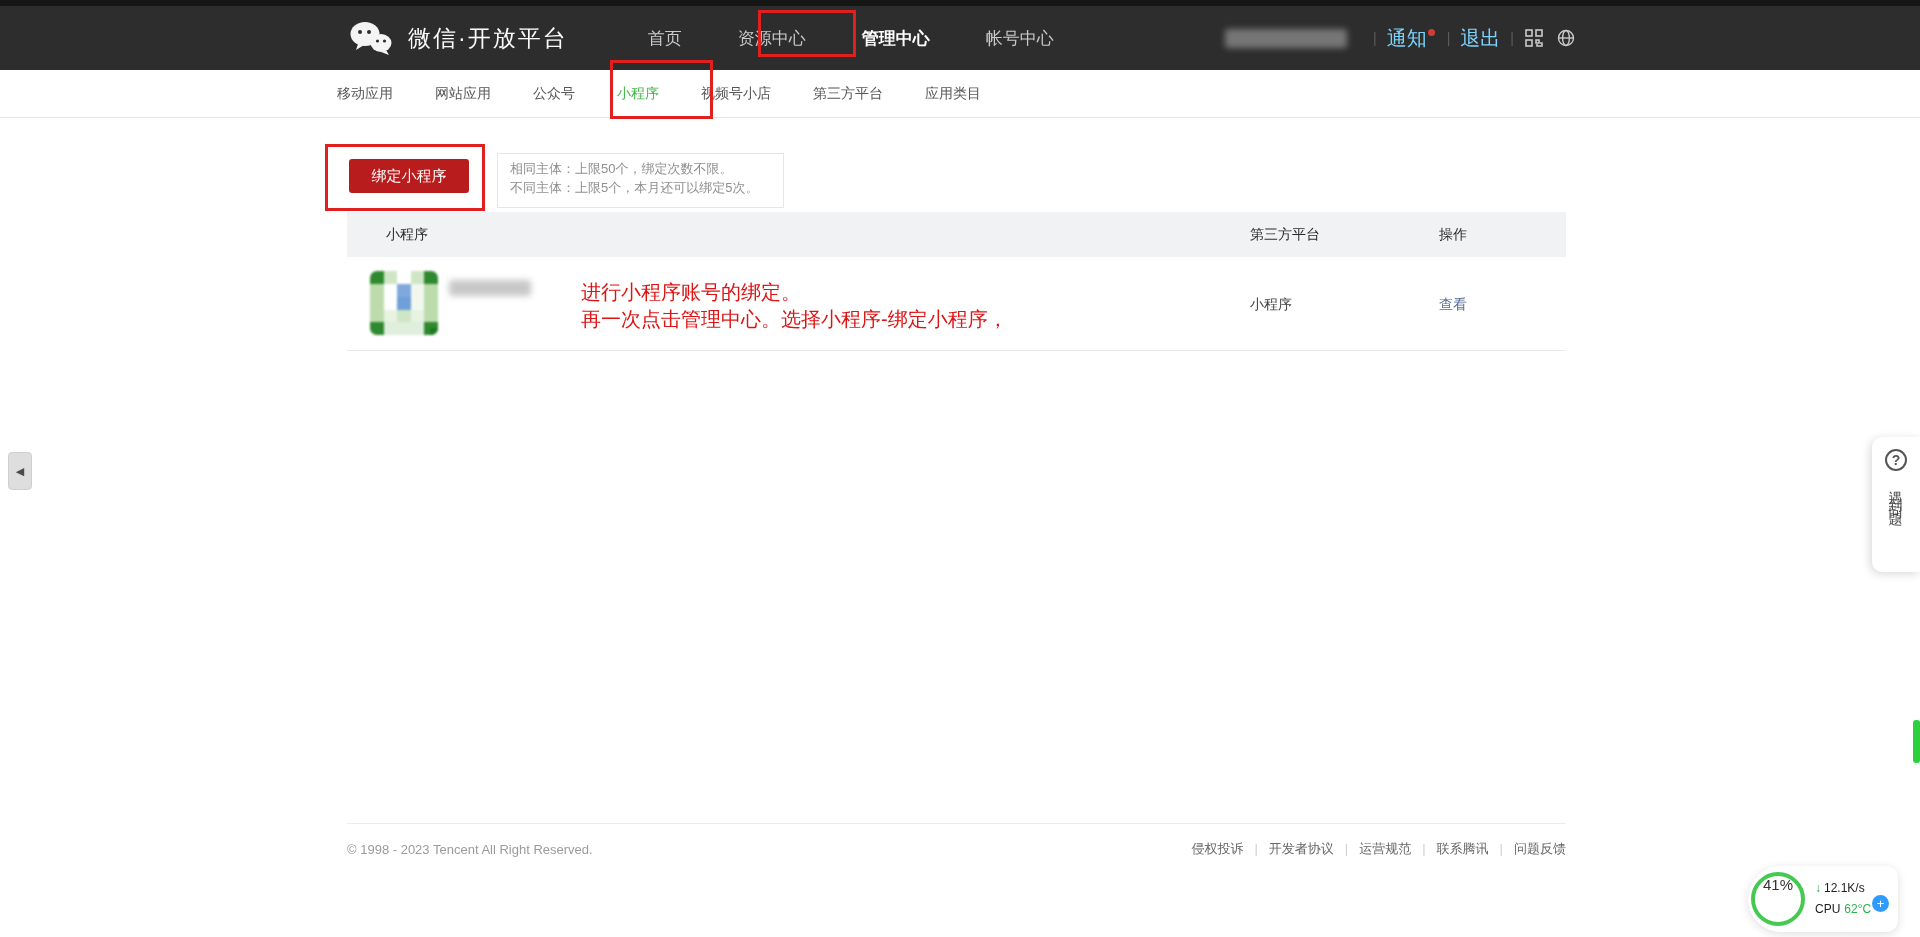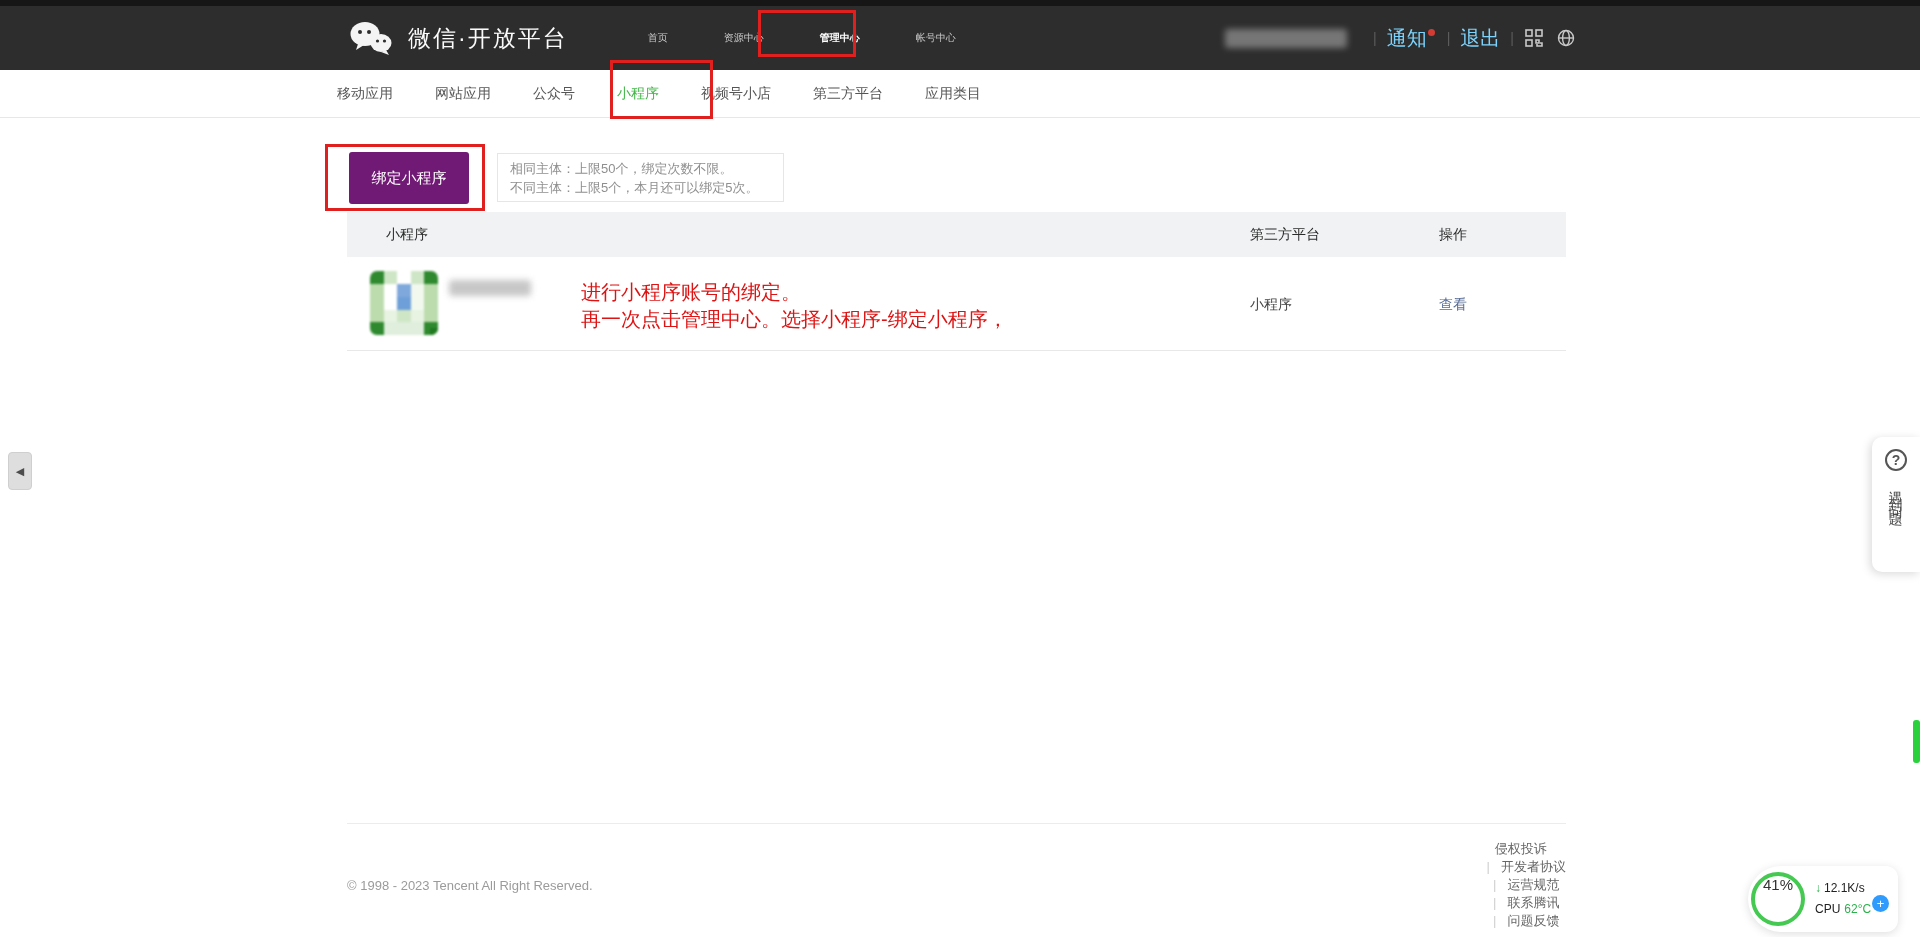--- a/index.html
+++ b/index.html
@@ -13,21 +13,21 @@
   
   .topstrip { position:absolute; left:0; top:0; width:100%; height:6px; background:#161616; }
   .navbar {
     position:absolute; left:0; top:6px; width:100%; height:64px;
     background:#2d2d2d; display:flex; align-items:center;
   }
   .brand-wrap { display:flex; align-items:center; margin-left:348px; }
   .brand-logo { width:46px; height:38px; flex:0 0 auto; }
   .brand-title { color:#fbfbfb; font-size:23px; letter-spacing:2px; margin-left:14px; white-space:nowrap; }
   .nav-items { display:flex; align-items:center; list-style:none; margin-left:52px; }
-  .nav-item { color:#c9c9c9; font-size:10px; padding:0 28px; cursor:pointer; white-space:nowrap;font-family:Liberation Serif, serif; }
+  .nav-item { color:#c9c9c9; font-size:17px; padding:0 28px; cursor:pointer; white-space:nowrap;font-family:Liberation Serif, serif; }
   .nav-item.active { color:#ffffff; font-weight:bold; }
   .nav-right { margin-left:auto; margin-right:344px; display:flex; align-items:center; }
   .account-blur {
     width:122px; height:19px; background:#8f8f8f; opacity:.75;
     border-radius:3px; filter:blur(3px); margin-right:16px;
   }
   .nav-right .sep { color:#5c5c5c; font-size:14px; margin:0 10px; }
   .nav-link { color:#7dd3fc; font-size:20px; cursor:pointer; position:relative; white-space:nowrap; }
   .badge-dot {
     position:absolute; top:-4px; right:-9px; width:7px; height:7px;
@@ -44,26 +44,26 @@
   }
   .tab {
     font-size:14px; color:#555; cursor:pointer; white-space:nowrap;
     padding:0 21px;
   }
   .tab:first-child { margin-left:316px; }
   .tab.active { color:#44b549; }
 
   
   .bind-btn {
-    position:absolute; left:349px; top:152px; width:120px; height:52px;
-    background:#701a75; color:#fff; font-size:15px; border:none; border-radius:3px;
+    position:absolute; left:349px; top:159px; width:120px; height:34px;
+    background:#b91c1c; color:#fff; font-size:15px; border:none; border-radius:3px;
     cursor:pointer; font-family:inherit;
   }
   .note-box {
-    position:absolute; left:497px; top:153px; width:287px; height:49px;
+    position:absolute; left:497px; top:153px; width:287px; height:55px;
     border:1px solid #e6e6e6; background:#fff; padding:5px 12px;
     font-size:13px; color:#8f8f8f; line-height:19px; white-space:nowrap;
   }
 
   
   .red-box { position:absolute; border:3px solid #e01f1f; background:transparent; pointer-events:none; }
   .red-box.box-nav   { left:758px; top:10px;  width:98px;  height:47px; }
   .red-box.box-tab   { left:610px; top:60px;  width:103px; height:59px; }
   .red-box.box-btn   { left:325px; top:144px; width:160px; height:67px; }
 
@@ -94,21 +94,21 @@
   .cell-type { position:absolute; left:903px; top:39px; font-size:14px; color:#444; }
   .cell-action { position:absolute; left:1092px; top:39px; font-size:14px; color:#576b95; cursor:pointer; }
 
   
   .footer {
     position:absolute; left:347px; top:823px; width:1219px;
     border-top:1px solid #ececec; padding-top:16px;
     display:flex; justify-content:space-between; align-items:center;
   }
   .copyright { font-size:13px; color:#9b9b9b; }
-  .footer-links { list-style:none; display:flex; align-items:center;flex-direction:column; }
+  .footer-links { list-style:none; display:flex; align-items:center; }
   .footer-links li { font-size:13px; color:#666; cursor:pointer; white-space:nowrap; }
   .footer-links li + li::before { content:"|"; color:#cfcfcf; margin:0 11px; cursor:default; }
 
   
   .collapse-tab {
     position:absolute; left:8px; top:452px; width:24px; height:38px;
     background:#dedede; border:1px solid #cfcfcf; border-radius:4px;
     display:flex; align-items:center; justify-content:center;
     color:#4c4c4c; font-size:11px; cursor:pointer;
   }

